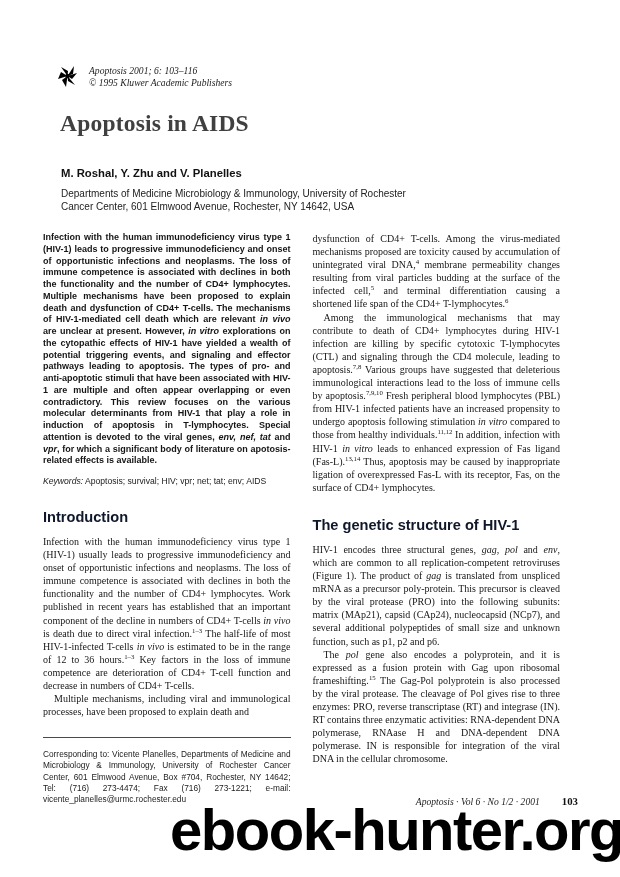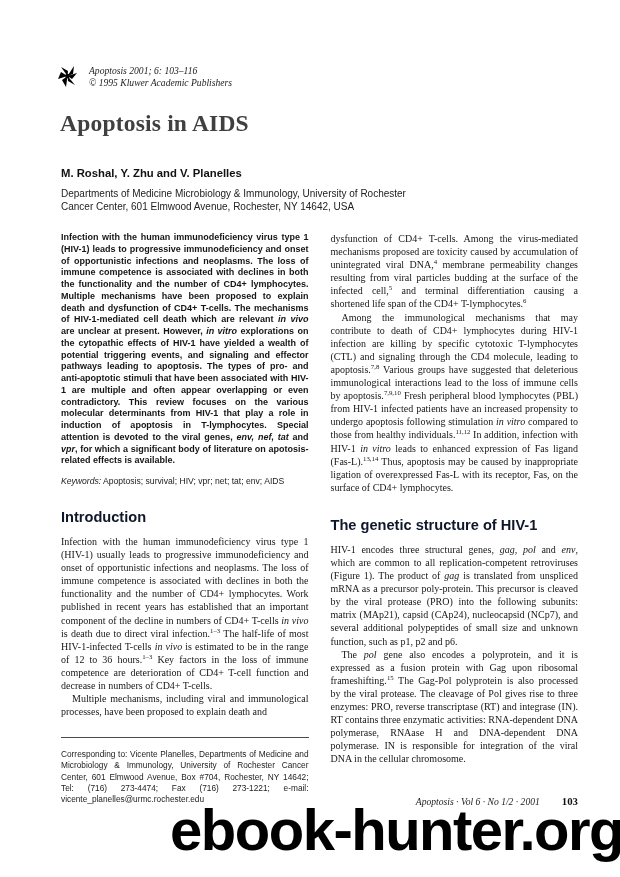--- a/index.html
+++ b/index.html
@@ -14,21 +14,21 @@
   }
   
   .jheader { position: absolute; left: 57px; top: 63px; display: flex; gap: 11px; align-items: flex-end; }
   .logo { width: 21px; height: 26px; flex: 0 0 auto; }
   .jmeta { font-family: "Liberation Serif", serif; font-style: italic; font-size: 9.6px; line-height: 12px; color: #1c1c1c; }
   
   .title { position: absolute; left: 60px; top: 110px; font-family: Liberation Serif, serif; font-weight: bold; font-size: 23.5px; letter-spacing: 0.2px; color: #404040; }
   .authors { position: absolute; left: 61px; top: 167px; font-family: "Liberation Sans", sans-serif; font-weight: bold; font-size: 11.3px; color: #111; }
   .affiliation { position: absolute; left: 61px; top: 188px; width: 345px; font-family: "Liberation Sans", sans-serif; font-size: 10px; line-height: 12.6px; color: #222; }
   
-  .columns { position: absolute; left: 61px; top: 232px; width: 517px; display: flex; gap: 22px; }
+  .columns { position: absolute; left: 43px; top: 232px; width: 517px; display: flex; gap: 22px; }
   .col { width: 251px; }
   .abstract { font-family: "Liberation Sans", sans-serif; font-weight: bold; font-size: 9px; line-height: 11.75px; text-align: justify; color: #151515; }
   .keywords { margin-top: 9px; font-family: "Liberation Sans", sans-serif; font-size: 8.6px; color: #1a1a1a; }
   .keywords em { font-style: italic; }
   h2.shead { font-family: "Liberation Sans", sans-serif; font-weight: bold; font-size: 14.6px; color: #0f172a; margin-top: 23px; margin-bottom: 10px; }
   .col .shead:first-child { margin-top: 0; }
   .body-p { font-family: "Liberation Serif", serif; font-size: 10px; line-height: 13.1px; text-align: justify; color: #161616; }
   .body-p.indent { text-indent: 11px; }
   .body-p sup { font-size: 68%; line-height: 0; vertical-align: super; }
   .body-p em, .abstract em { font-style: italic; }

